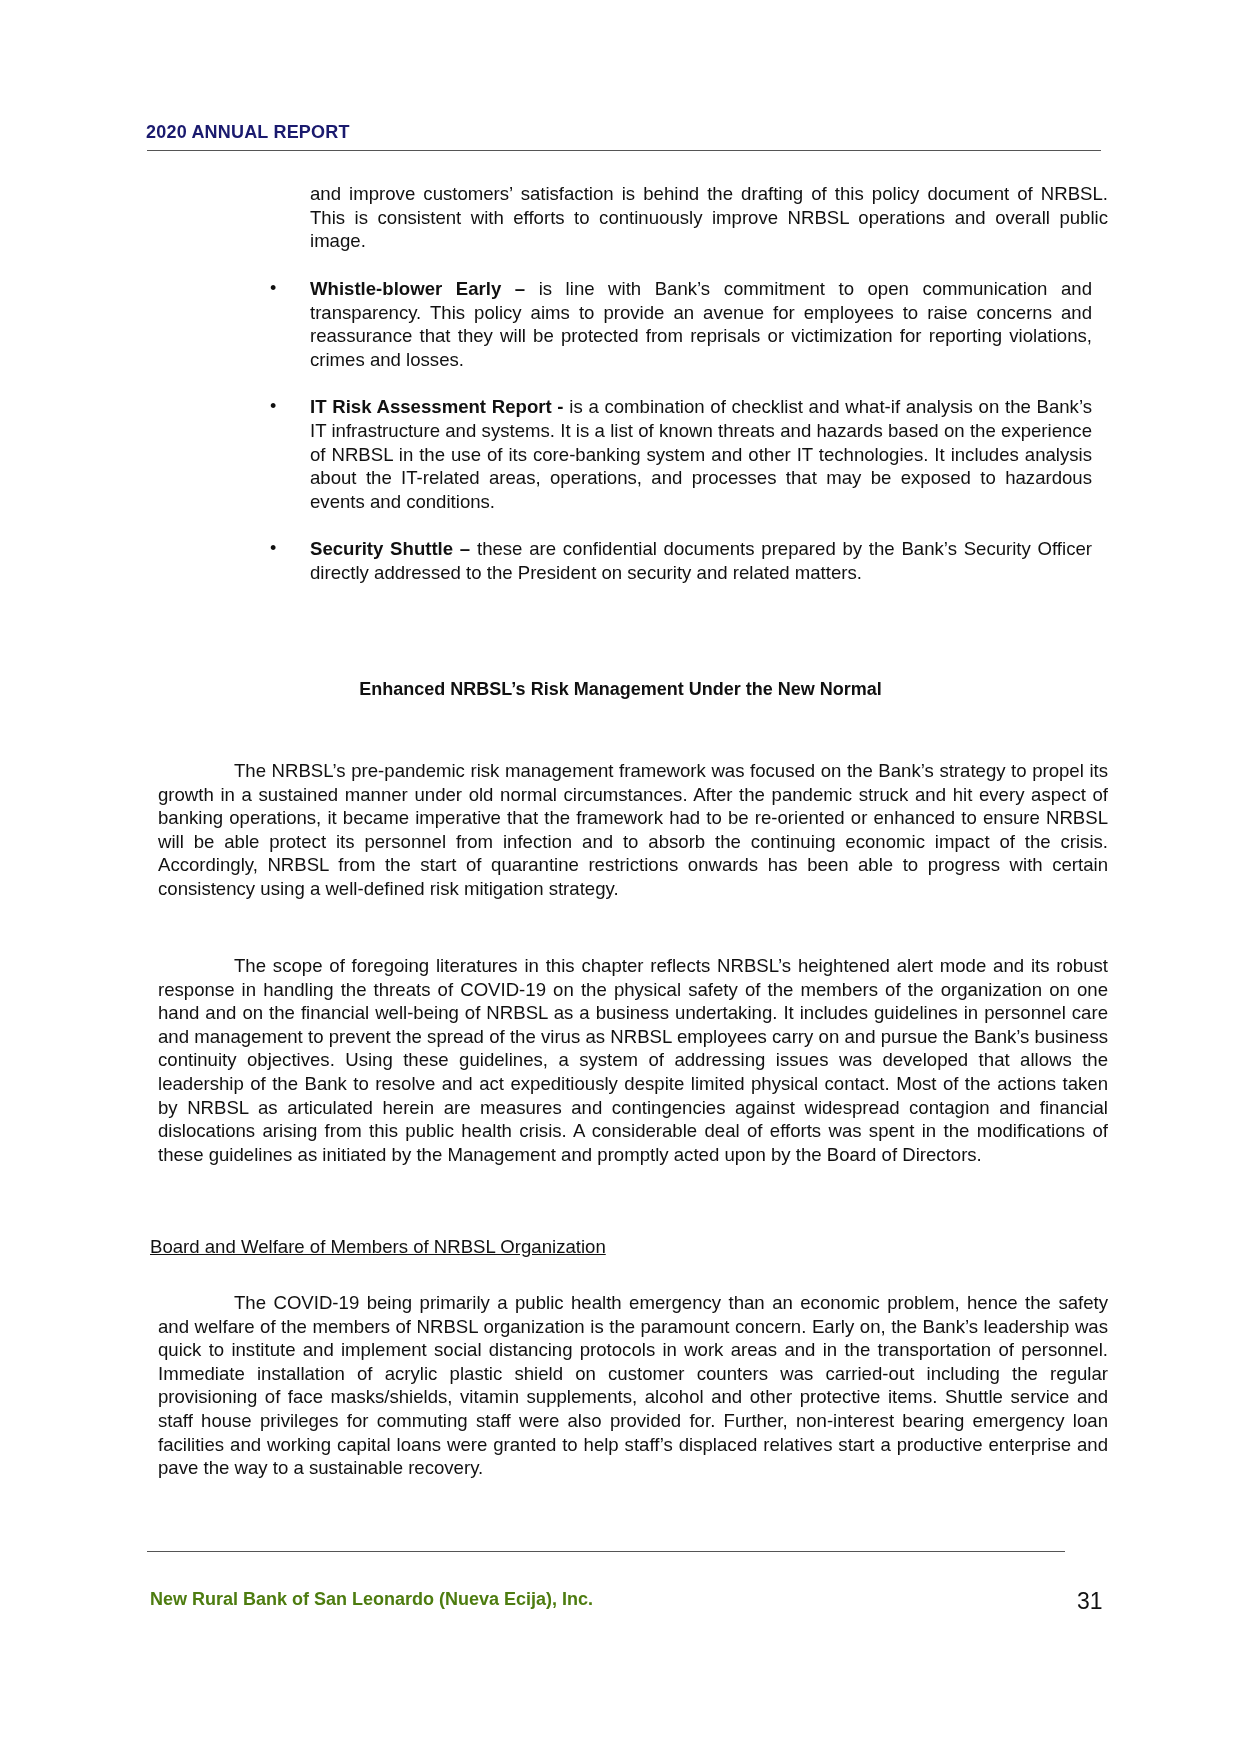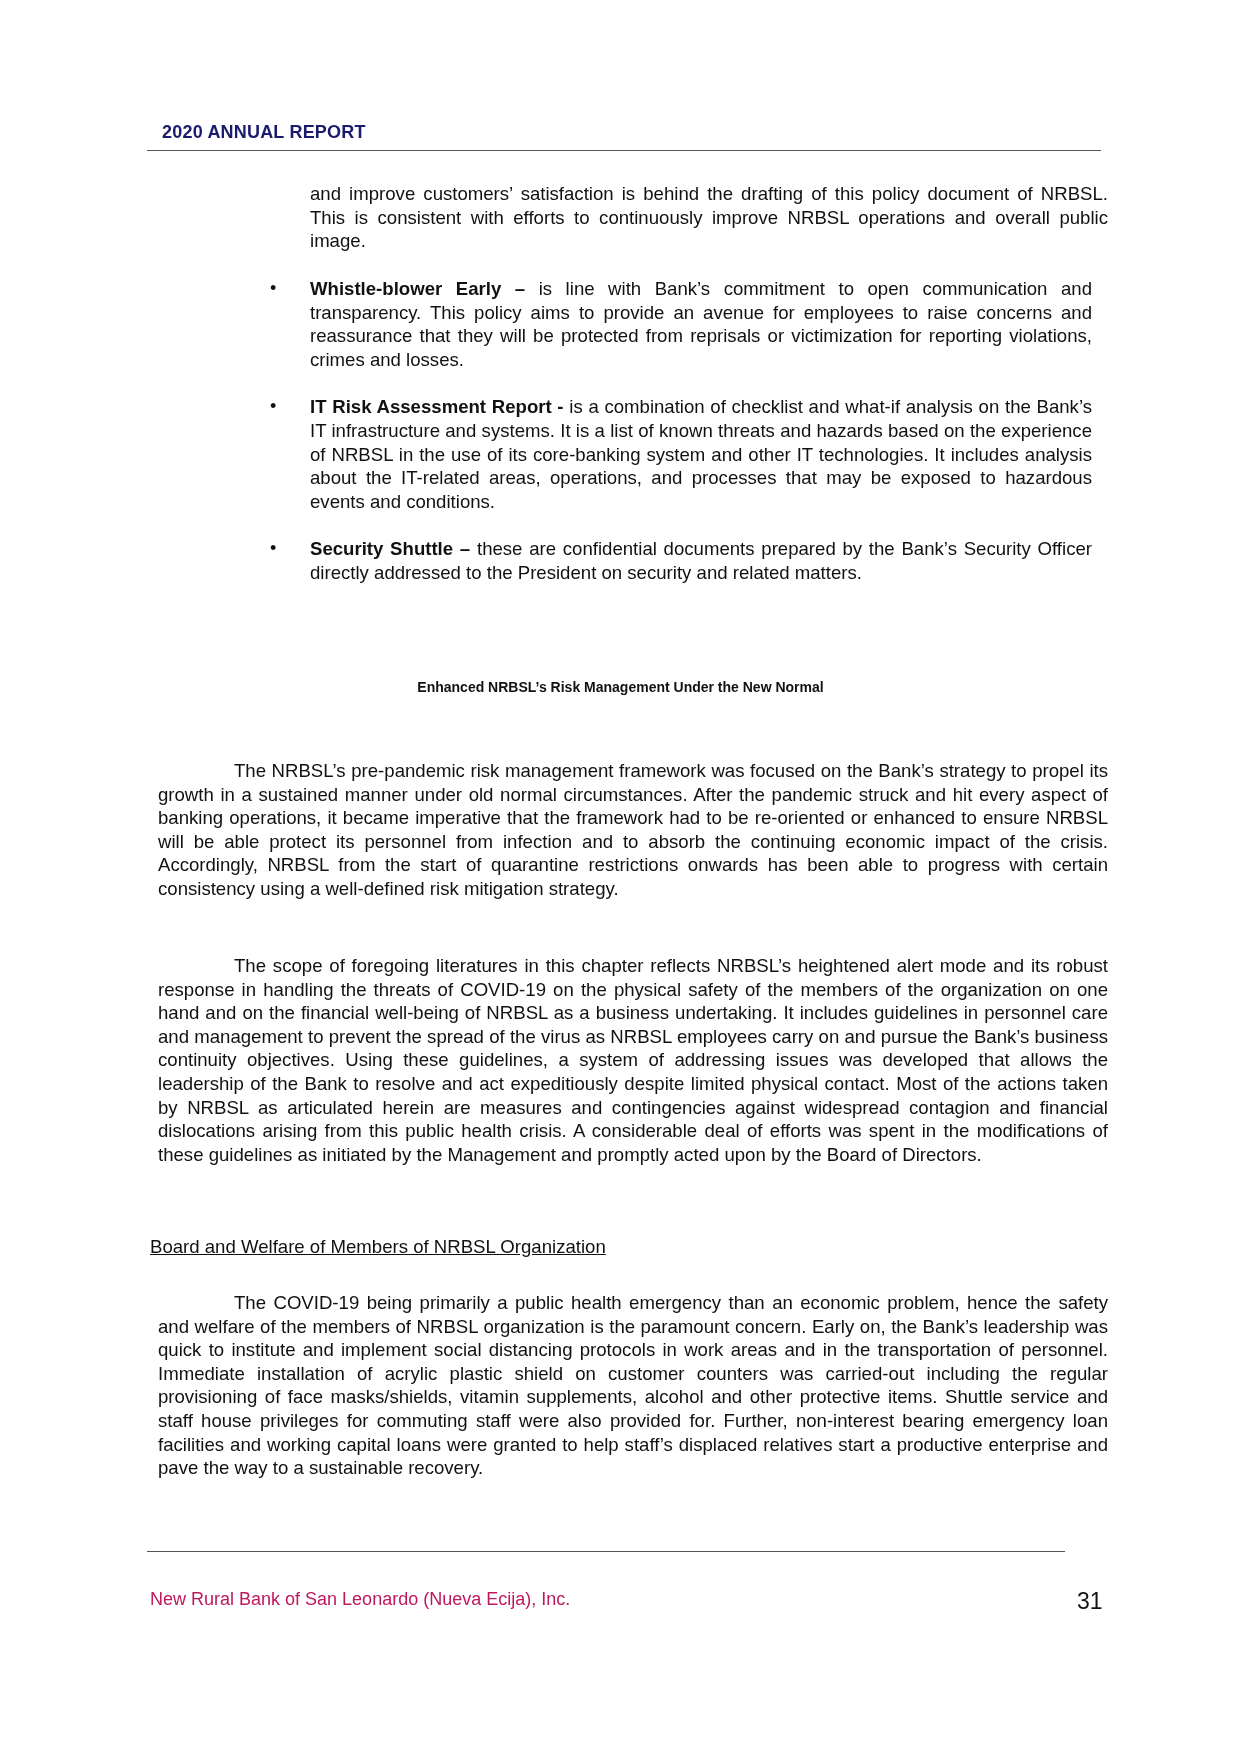--- a/index.html
+++ b/index.html
@@ -1,33 +1,33 @@
 <!DOCTYPE html>
 <html><head>
 <meta charset="utf-8">
 <style>
   html, body { margin: 0; padding: 0; background: #ffffff; }
   body { width: 1241px; height: 1755px; position: relative; overflow: hidden;
          font-family: "Liberation Sans", sans-serif; color: #111; }
-  .hdr { position: absolute; left: 162px; top: 122px; font-size: 18px; font-weight: bold;
+  .hdr { position: absolute; left: 146px; top: 122px; font-size: 18px; font-weight: bold;
          color: #1a1a6e; letter-spacing: 0.2px; }
   .hdr-rule { position: absolute; left: 147px; top: 150px; width: 954px; height: 0;
               border-top: 1.6px solid #555; }
   .ftr-rule { position: absolute; left: 147px; top: 1551px; width: 918px; height: 0;
               border-top: 1.6px solid #555; }
-  .ftr { position: absolute; left: 150px; top: 1589px; font-size: 18px; font-weight: normal; color: #be185d; }
+  .ftr { position: absolute; left: 150px; top: 1589px; font-size: 18px; font-weight: bold; color: #4d7c0f; }
   .pgno { position: absolute; left: 1077px; top: 1588px; font-size: 23px; color: #111; }
   p, .blk { margin: 8px; font-size: 18.6px; line-height: 23.6px; text-align: justify; }
   .cont { position: absolute; left: 302px; top: 174px; width: 798px; }
   .bullets { position: absolute; left: 262px; top: 269px; width: 838px; }
   .bitem { position: relative; padding-left: 40px; margin-bottom: 24px; }
   .bullet { position: absolute; left: 0; top: 0; font-size: 18px; }
   b { font-weight: bold; }
   .sec-title { position: absolute; left: 0; width: 1241px; top: 679px; text-align: center;
-               font-size: 14px; font-weight: bold; padding-left: 0; }
+               font-size: 18px; font-weight: bold; padding-left: 0; }
   .sec-title span { display: inline-block; margin-left: 0; }
   .para { position: absolute; left: 150px; width: 950px; text-indent: 76px; }
   .p1 { top: 751px; }
   .p2 { top: 946px; }
   .sub { position: absolute; left: 150px; top: 1236px; font-size: 18.6px; text-decoration: underline; }
   .p3 { top: 1283px; }
 </style>
 </head>
 <body>
 

